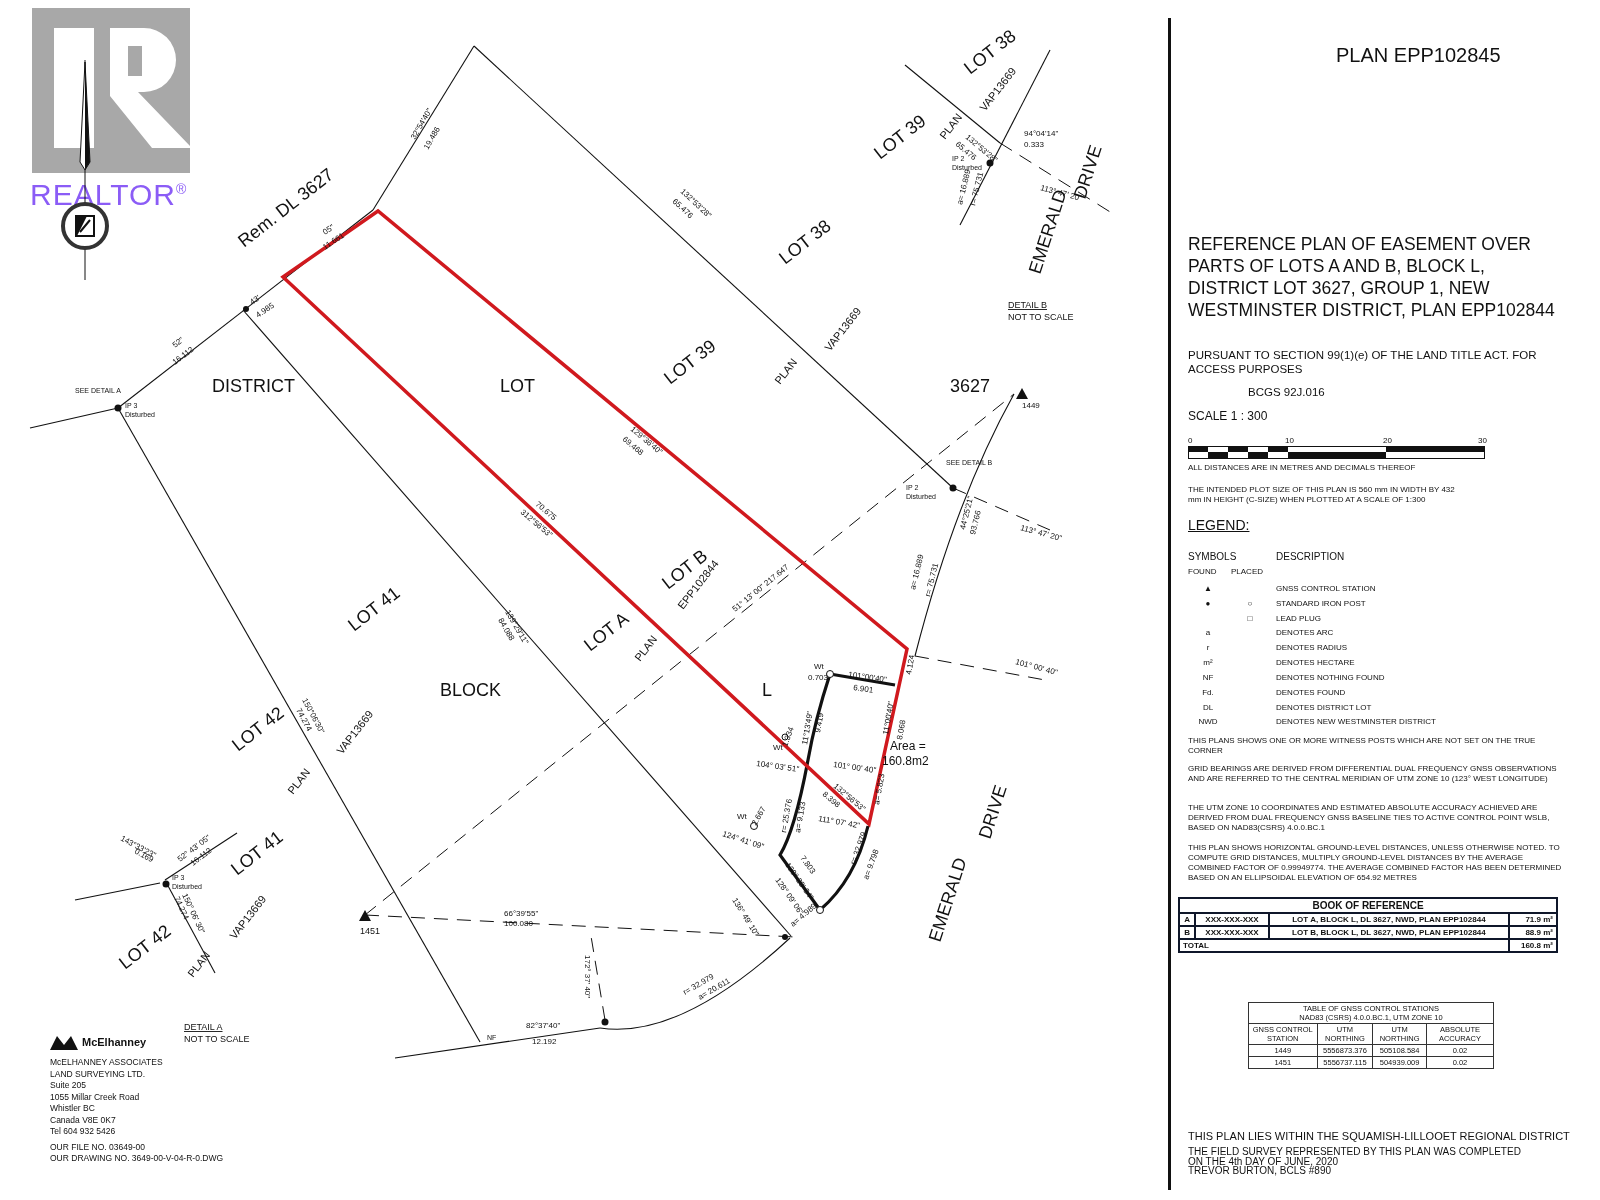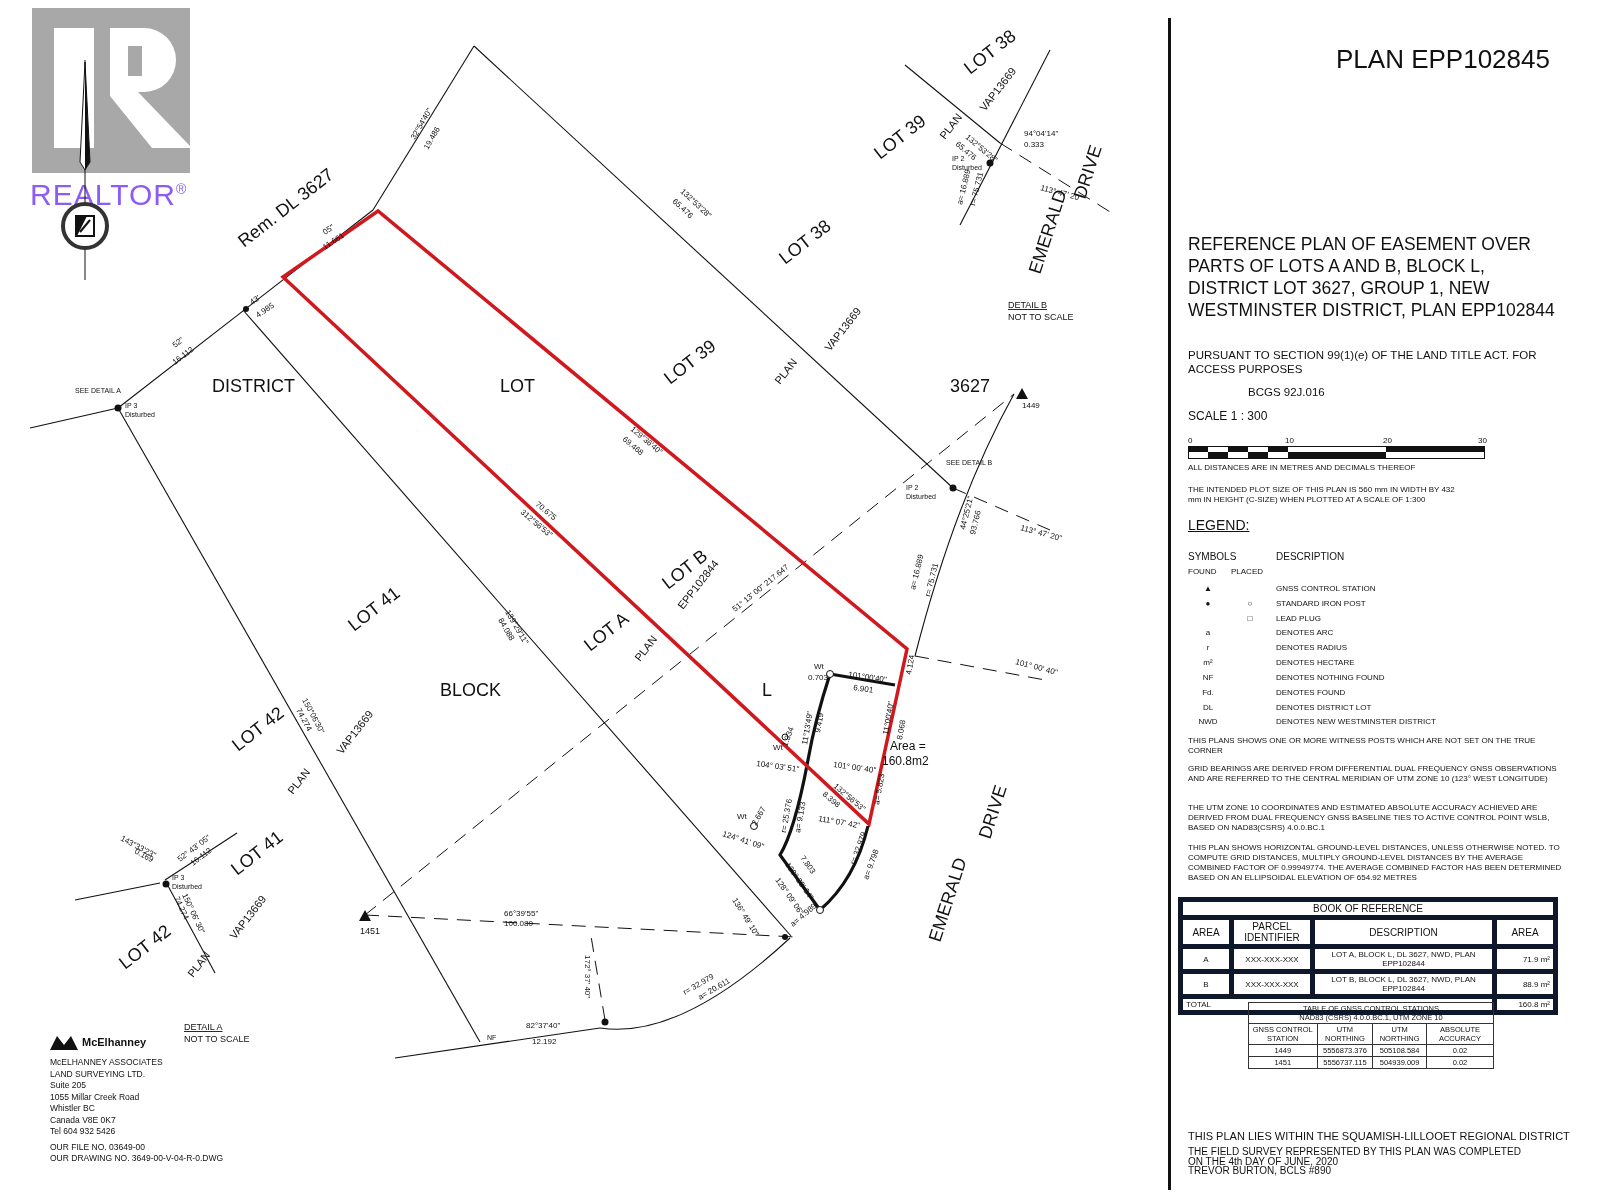--- a/index.html
+++ b/index.html
@@ -3,38 +3,38 @@
 <meta charset="utf-8">
 <style>
   html, body { margin:0; padding:0; background:#fff; }
   body { width:1600px; height:1200px; position:relative; overflow:hidden; font-family:"Liberation Sans", sans-serif; color:#111; }
   #plan-svg { position:absolute; left:0; top:0; width:1600px; height:1200px; }
   #plan-svg text { font-family:"Liberation Sans", sans-serif; fill:#111; }
   .sm { font-size:8px; }
   .xs { font-size:7px; }
   .lg { font-size:18px; }
   .frame-line { position:absolute; left:1168px; top:18px; width:3px; height:1172px; background:#111; }
-  .plan-no { position:absolute; left:1336px; top:44px; font-size:26px; }
+  .plan-no { position:absolute; left:1336px; top:44px; font-size:20px; }
   .title { position:absolute; left:1188px; top:233px; width:380px; font-size:17.5px; line-height:22px; }
   .pursuant { position:absolute; left:1188px; top:348px; width:380px; font-size:11.5px; line-height:14px; }
   .bcgs { position:absolute; left:1248px; top:386px; font-size:11.5px; }
   .scale { position:absolute; left:1188px; top:409px; font-size:12px; }
   .scalebar { position:absolute; left:1188px; top:436px; width:300px; }
   .scalebar .ticks { position:relative; height:10px; font-size:8px; }
   .scalebar .ticks span { position:absolute; top:0; }
   .note { position:absolute; left:1188px; font-size:8px; line-height:10px; width:380px; }
   .legend-h { position:absolute; left:1188px; top:517px; font-size:14px; text-decoration:underline; }
   .legend { position:absolute; left:1188px; top:551px; width:380px; font-size:8px; }
   .lg-row { position:absolute; left:0; height:12px; display:flex; align-items:center; }
   .lg-found { position:absolute; left:0; width:40px; text-align:center; }
   .lg-placed { position:absolute; left:40px; width:44px; text-align:center; }
   .lg-desc { position:absolute; left:88px; white-space:nowrap; }
   table { border-collapse:collapse; font-family:"Liberation Sans", sans-serif; }
   .bor { position:absolute; left:1178px; top:897px; width:380px; font-size:8px; }
-  .bor td, .bor th { border:5px solid #0f172a; padding:1px 3px; font-weight:normal; text-align:center; }
+  .bor td, .bor th { border:2px solid #0f172a; padding:1px 3px; font-weight:bold; text-align:center; }
   .gnss { position:absolute; left:1248px; top:1002px; width:246px; font-size:7.5px; }
   .gnss td, .gnss th { border:1px solid #333; padding:1px 2px; font-weight:normal; text-align:center; }
   .region { position:absolute; left:1188px; top:1130px; font-size:11px; }
   .survey { position:absolute; left:1188px; top:1147px; font-size:10px; line-height:9.5px; }
   .firm { position:absolute; left:50px; top:1040px; font-size:8.5px; line-height:11.5px; }
   .firm .brand { font-weight:bold; font-size:11px; position:absolute; left:32px; top:-3px; }
   .firm .mark { position:absolute; left:0; top:-4px; }
   .firm .body { position:absolute; top:17px; left:0; white-space:nowrap; }
   .realtor { position:absolute; left:32px; top:8px; width:158px; height:165px; background:#a8a8a8; }
   .realtor-word { position:absolute; left:30px; top:178px; font-size:30px; color:#8b5cf6; letter-spacing:1px; }
@@ -343,26 +343,20 @@
 <div class="note" style="top:736px">THIS PLANS SHOWS ONE OR MORE WITNESS POSTS WHICH ARE NOT SET ON THE TRUE CORNER</div>
 <div class="note" style="top:764px">GRID BEARINGS ARE DERIVED FROM DIFFERENTIAL DUAL FREQUENCY GNSS OBSERVATIONS AND ARE REFERRED TO THE CENTRAL MERIDIAN OF UTM ZONE 10 (123° WEST LONGITUDE)</div>
 <div class="note" style="top:803px">THE UTM ZONE 10 COORDINATES AND ESTIMATED ABSOLUTE ACCURACY ACHIEVED ARE DERIVED FROM DUAL FREQUENCY GNSS BASELINE TIES TO ACTIVE CONTROL POINT WSLB, BASED ON NAD83(CSRS) 4.0.0.BC.1</div>
 <div class="note" style="top:843px">THIS PLAN SHOWS HORIZONTAL GROUND-LEVEL DISTANCES, UNLESS OTHERWISE NOTED. TO COMPUTE GRID DISTANCES, MULTIPLY GROUND-LEVEL DISTANCES BY THE AVERAGE COMBINED FACTOR OF 0.99949774. THE AVERAGE COMBINED FACTOR HAS BEEN DETERMINED BASED ON AN ELLIPSOIDAL ELEVATION OF 654.92 METRES</div>
 
 <table class="bor">
   <tbody>
       <tr>
         <th colspan="4" style="font-size:10px">BOOK OF REFERENCE</th>
       </tr>
-  <tr style="font-size:10px">
-    <th style="width:40px">AREA</th>
-    <th style="width:70px">PARCEL IDENTIFIER</th>
-    <th>DESCRIPTION</th>
-    <th style="width:50px">AREA</th>
-  </tr>
   <tr>
         <td>A</td>
         <td>XXX-XXX-XXX</td>
         <td>LOT A, BLOCK L, DL 3627, NWD, PLAN EPP102844</td>
         <td style="text-align:right">71.9 m²</td>
       </tr>
   <tr>
         <td>B</td>
         <td>XXX-XXX-XXX</td>
         <td>LOT B, BLOCK L, DL 3627, NWD, PLAN EPP102844</td>

